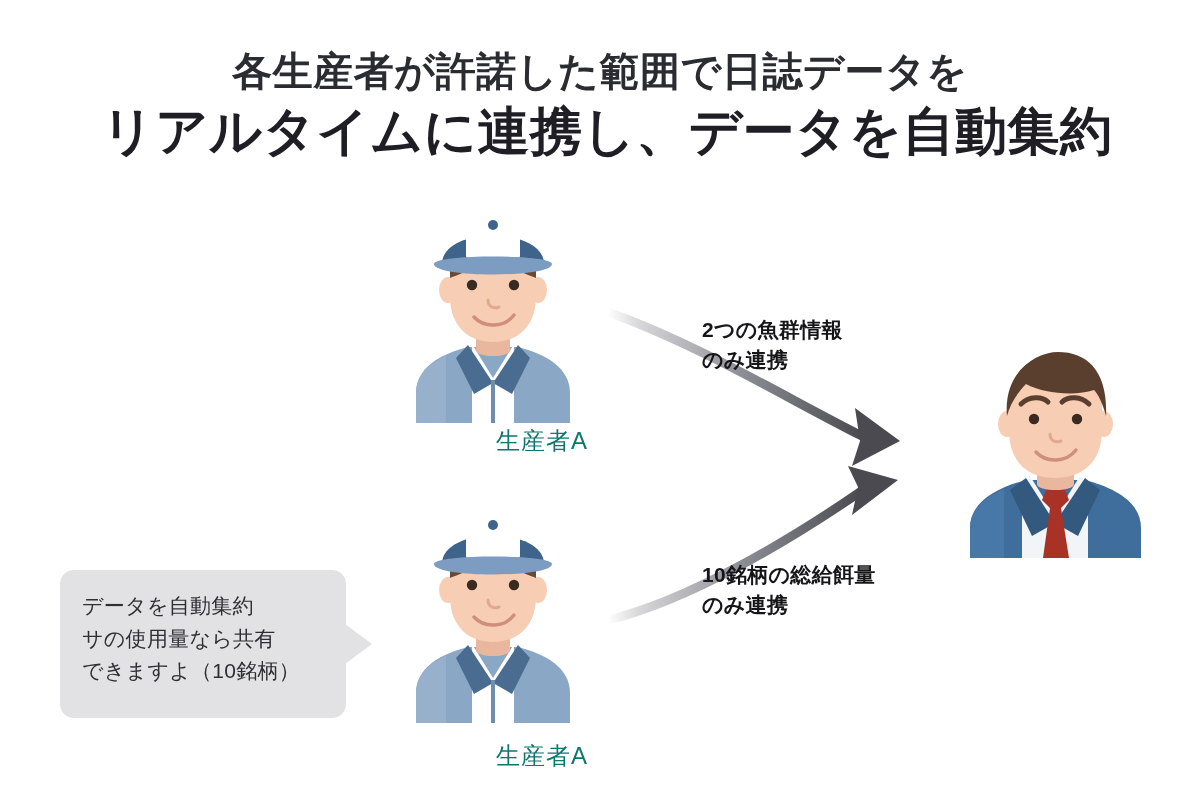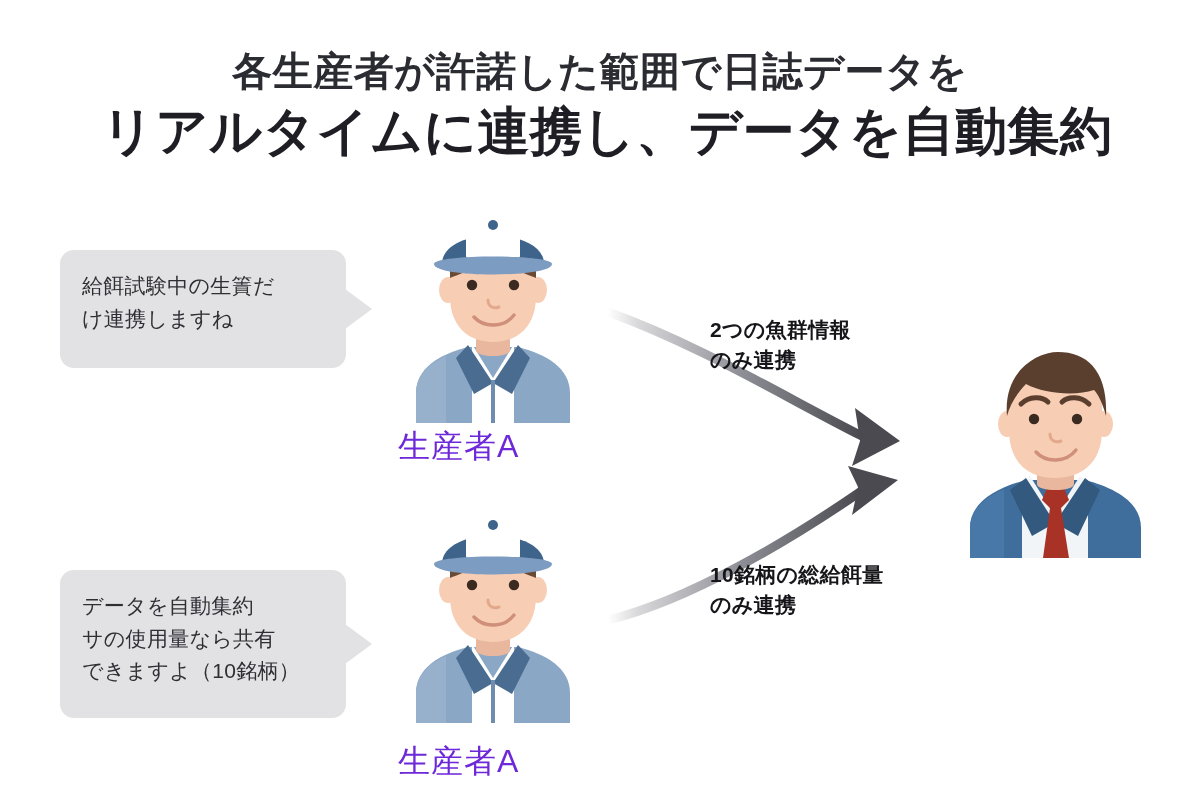--- a/index.html
+++ b/index.html
@@ -35,35 +35,35 @@
     border-bottom:20px solid transparent;
     border-left:27px solid #e2e2e4;
   }
   #bubble-a { left:60px; top:250px; width:286px; height:118px; }
   #bubble-b { left:60px; top:570px; width:286px; height:148px; }
 
   
   .avatar { position:absolute; }
   .avatar svg { display:block; }
   .avatar-label {
-    position:absolute; width:100%; text-align:left;
-    font-size:32px; color:#6d28d9; letter-spacing:1px;
+    position:absolute; width:100%; text-align:right;
+    font-size:24px; color:#0f766e; letter-spacing:1px;
   }
   #farmer-a { left:398px; top:208px; width:190px; height:215px; }
   #farmer-b { left:398px; top:508px; width:190px; height:215px; }
   #maker    { left:948px; top:338px; width:215px; height:220px; }
   #farmer-a-label { left:398px; top:425px; width:190px; }
   #farmer-b-label { left:398px; top:740px; width:190px; }
   #maker-label    { left:948px; top:565px; width:215px; }
 
   
   .arrow-svg { position:absolute; left:0; top:0; width:1200px; height:800px; pointer-events:none; }
   .arrow-label {
     position:absolute; font-size:21px; font-weight:bold; color:#16161a;
-    line-height:1.45; letter-spacing:0.3px; white-space:nowrap;margin-left:8px;
+    line-height:1.45; letter-spacing:0.3px; white-space:nowrap;
   }
   #arrow-label-1 { left:702px; top:315px; }
   #arrow-label-2 { left:702px; top:560px; }
 </style>
 </head>
 <body>
 
 <div id="stage">
 
   <div class="title-block">
@@ -101,25 +101,20 @@
   <div class="arrow-label" id="arrow-label-1">
     <div>2つの魚群情報</div>
     <div>のみ連携</div>
   </div>
 
   <div class="arrow-label" id="arrow-label-2">
     <div>10銘柄の総給餌量</div>
     <div>のみ連携</div>
   </div>
 
-  <div class="bubble" id="bubble-a">
-    <div>給餌試験中の生簀だ</div>
-    <div>け連携しますね</div>
-    <span class="tail"></span>
-  </div>
 
   <div class="bubble" id="bubble-b">
     <div>データを自動集約</div>
     <div>サの使用量なら共有</div>
     <div>できますよ（10銘柄）</div>
     <span class="tail"></span>
   </div>
 
   <div class="avatar" id="farmer-a">
     <svg width="190" height="215" viewBox="0 0 190 215">

